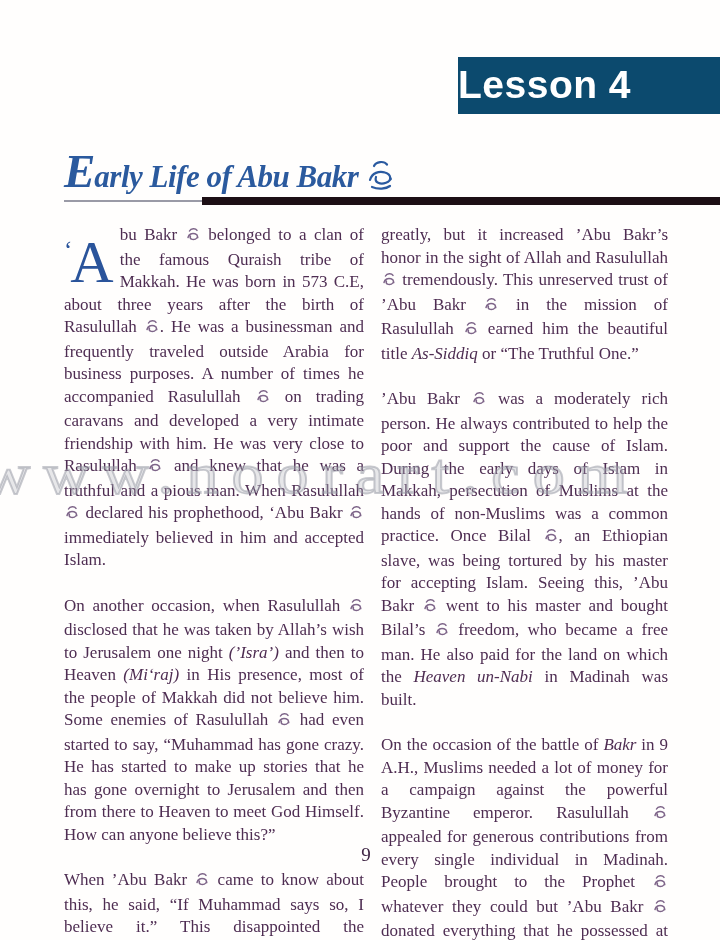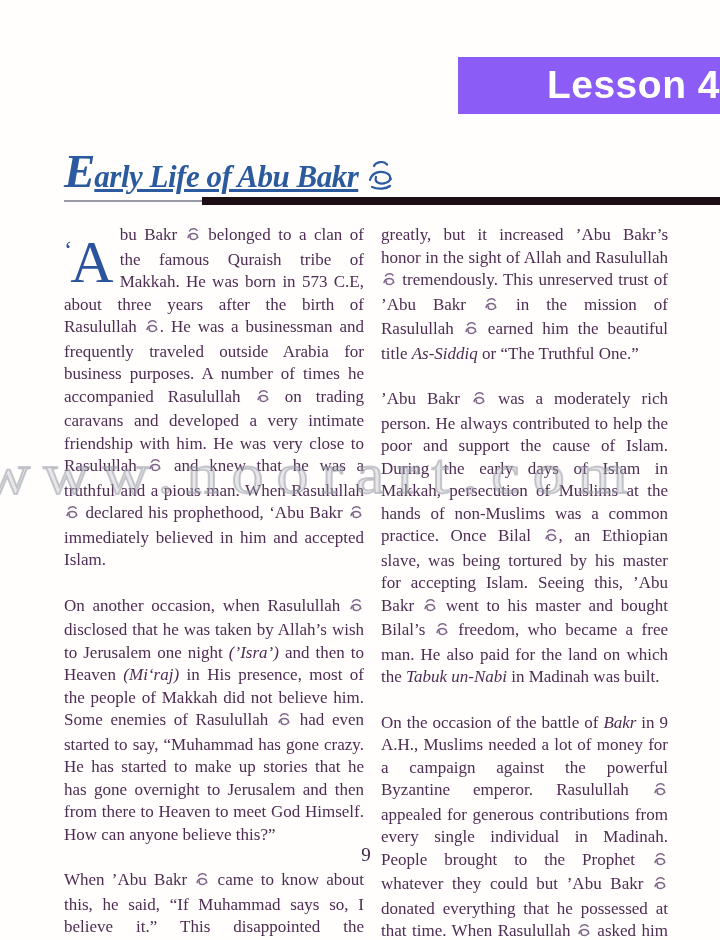--- a/index.html
+++ b/index.html
@@ -1,29 +1,29 @@
 <!DOCTYPE html>
 <html><head>
 <meta charset="utf-8">
 <style>
   html,body{margin:0;padding:0;background:#ffffff;}
   .page{position:relative;width:720px;height:940px;background:#fffefd;overflow:hidden;
         font-family:"Liberation Serif",serif;}
 
   
-  .banner{position:absolute;top:57px;left:458px;right:0;height:57px;background:#8b5cf6;
-          display:flex;align-items:center;justify-content:flex-end;}
+  .banner{position:absolute;top:57px;left:458px;right:0;height:57px;background:#0c4a6e;
+          display:flex;align-items:center;justify-content:flex-start;}
   .banner span{color:#ffffff;font-family:"Liberation Sans",sans-serif;font-weight:bold;
                font-size:39px;letter-spacing:0.5px;padding-bottom:2px;}
 
   
   .title{position:absolute;top:146px;left:64px;white-space:nowrap;color:#2b5a9e;
          font-family:"Liberation Serif",serif;font-style:italic;font-weight:bold;}
   .title .t-initial{font-size:47px;line-height:50px;letter-spacing:-1px;}
-  .title .t-rest{font-size:31px;letter-spacing:-0.5px;text-decoration:underline;}
+  .title .t-rest{font-size:31px;letter-spacing:-0.5px;}
   .title .t-honorific{display:inline-block;margin-left:8px;vertical-align:-4px;}
 
   
   .rule{position:absolute;top:196px;left:64px;right:0;height:10px;display:flex;align-items:center;}
   .rule .thin{width:138px;height:2px;background:#9a9aa6;}
   .rule .thick{flex:1;height:8px;background:#1d0f15;}
 
   
   .watermark{position:absolute;top:438px;left:-16px;z-index:5;white-space:nowrap;
              font-family:"Liberation Serif",serif;font-size:64px;letter-spacing:13px;
@@ -203,21 +203,21 @@
     <circle cx="11.6" cy="11.4" r="0.9" fill="#7e6589"></circle>
   </svg>
 </span> went to his master and bought Bilal’s <span class="honorific">
   <svg width="14" height="16" viewBox="0 0 14 16" aria-hidden="true">
     <g fill="none" stroke="#7e6589" stroke-width="1.5" stroke-linecap="round">
       <path d="M3.5 5 C5 2.2 9.5 2 11 4.4"></path>
       <path d="M2 11.5 C2.8 8 6 6.8 9 7.8 C12.2 8.8 12.4 12 9.4 13.1 C6.6 14.1 3.4 13 4.4 10.2"></path>
     </g>
     <circle cx="11.6" cy="11.4" r="0.9" fill="#7e6589"></circle>
   </svg>
-</span> freedom, who became a free man. He also paid for the land on which the <i>Tabuk un-Nabi</i> in Madinah was built.</p>
+</span> freedom, who became a free man. He also paid for the land on which the <i>Heaven un-Nabi</i> in Madinah was built.</p>
         <p>On the occasion of the battle of <i>Bakr</i> in 9 A.H., Muslims needed a lot of money for a campaign against the powerful Byzantine emperor.  Rasulullah <span class="honorific">
   <svg width="14" height="16" viewBox="0 0 14 16" aria-hidden="true">
     <g fill="none" stroke="#7e6589" stroke-width="1.5" stroke-linecap="round">
       <path d="M3.5 5 C5 2.2 9.5 2 11 4.4"></path>
       <path d="M2 11.5 C2.8 8 6 6.8 9 7.8 C12.2 8.8 12.4 12 9.4 13.1 C6.6 14.1 3.4 13 4.4 10.2"></path>
     </g>
     <circle cx="11.6" cy="11.4" r="0.9" fill="#7e6589"></circle>
   </svg>
 </span> appealed for generous contributions from every single individual in Madinah. People brought to the Prophet <span class="honorific">
   <svg width="14" height="16" viewBox="0 0 14 16" aria-hidden="true">

